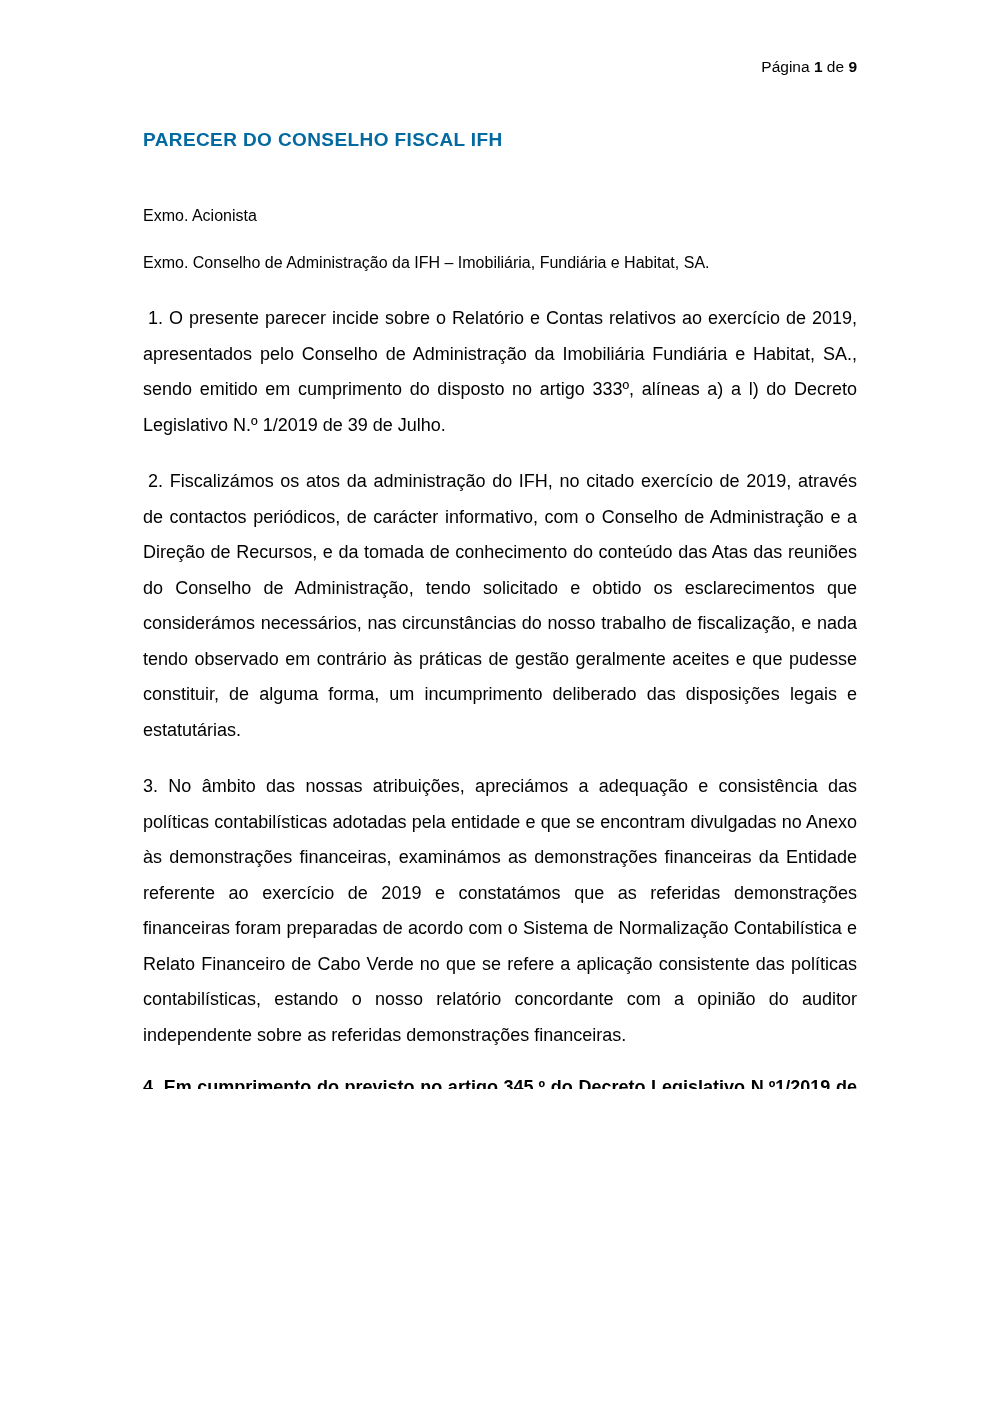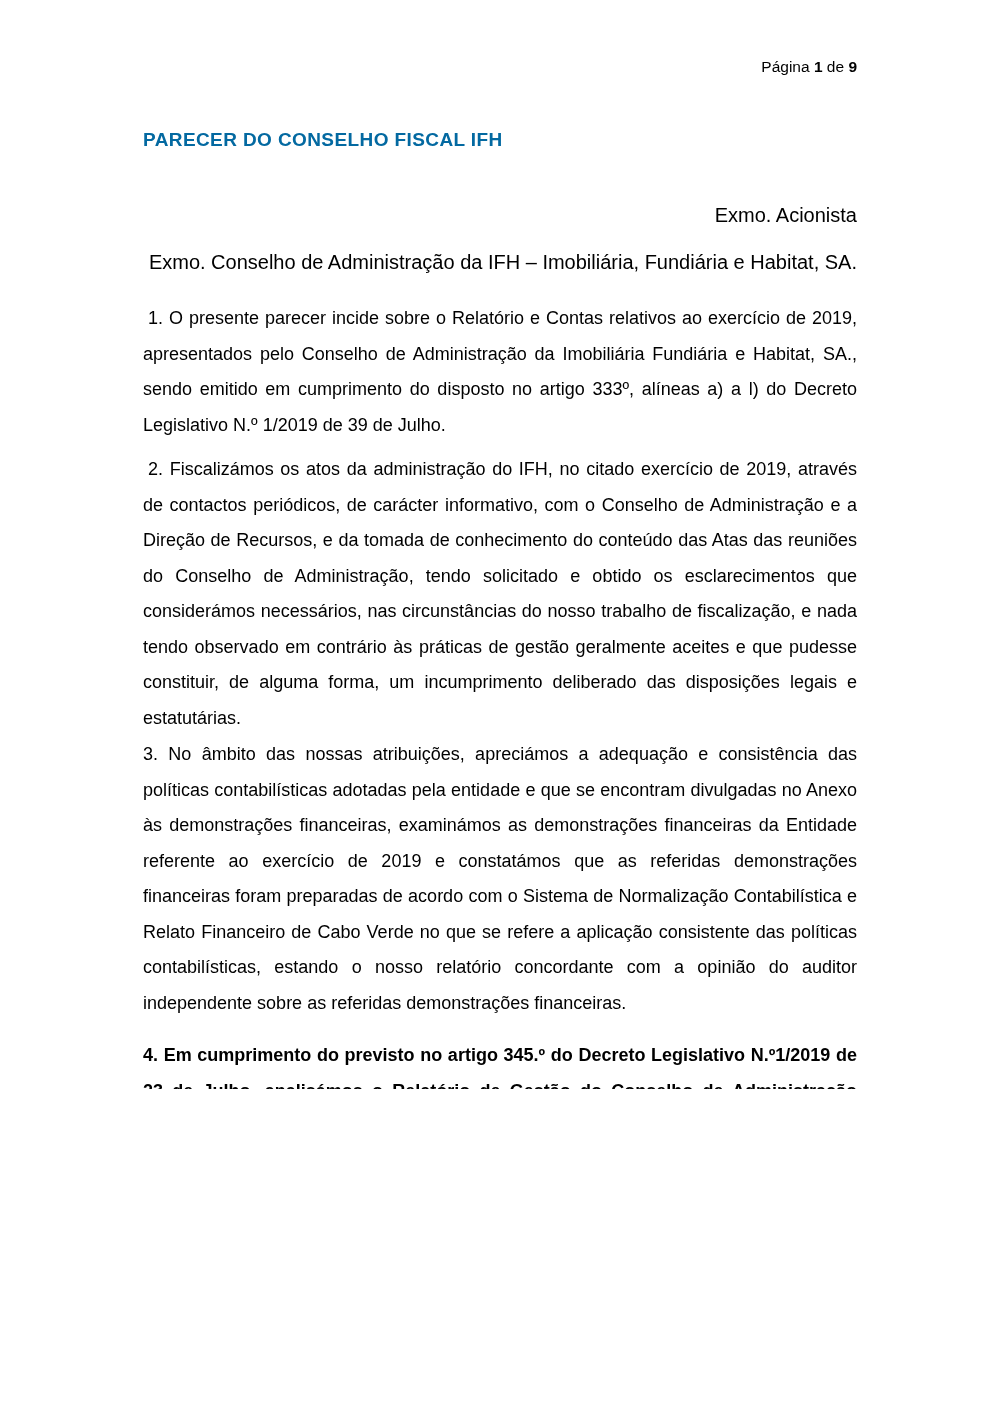--- a/index.html
+++ b/index.html
@@ -32,40 +32,39 @@
   .doc-title {
     margin: 50px 0 0 0;
     font-size: 19px;
     font-weight: bold;
     letter-spacing: 0.4px;
     line-height: 26px;
     color: #0369a1;
   }
   .salutation {
     margin: 0;
-    font-size: 20px;
+    font-size: 16px;
     line-height: 35.5px;
-    text-align: right;
   }
   .salutation.first {
     margin-top: 45px;
   }
   .salutation.second {
     margin-top: 11px;
   }
   .body-para {
     margin: 0;
     font-size: 18px;
     line-height: 35.5px;
     text-align: justify;
     text-justify: inter-word;
   }
   .body-para.p1 { margin-top: 21px; text-indent: 5px; }
-  .body-para.p2 { margin-top: 9px;  text-indent: 5px; }
-  .body-para.p3 { margin-top: 1px; }
+  .body-para.p2 { margin-top: 21px;  text-indent: 5px; }
+  .body-para.p3 { margin-top: 21px; }
   .body-para.p4 { margin-top: 17px; font-weight: bold;  }
 </style>
 </head>
 <body>
 
 <div class="page">
 
   <div class="page-header">
     <span>Página </span><span class="bold">1</span><span> de </span><span class="bold">9</span>
   </div>

